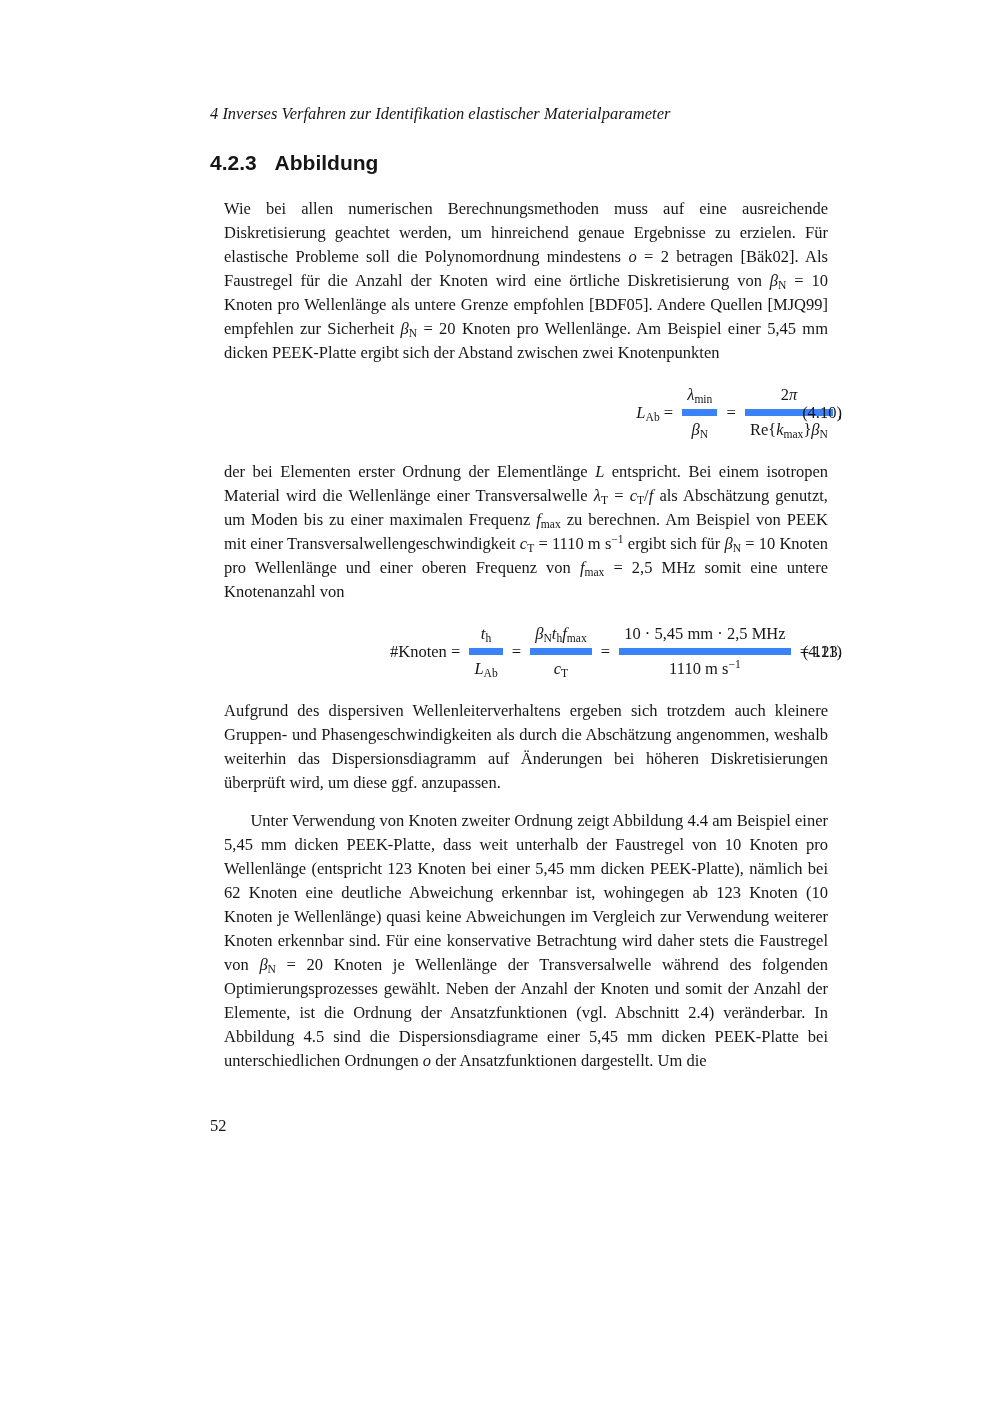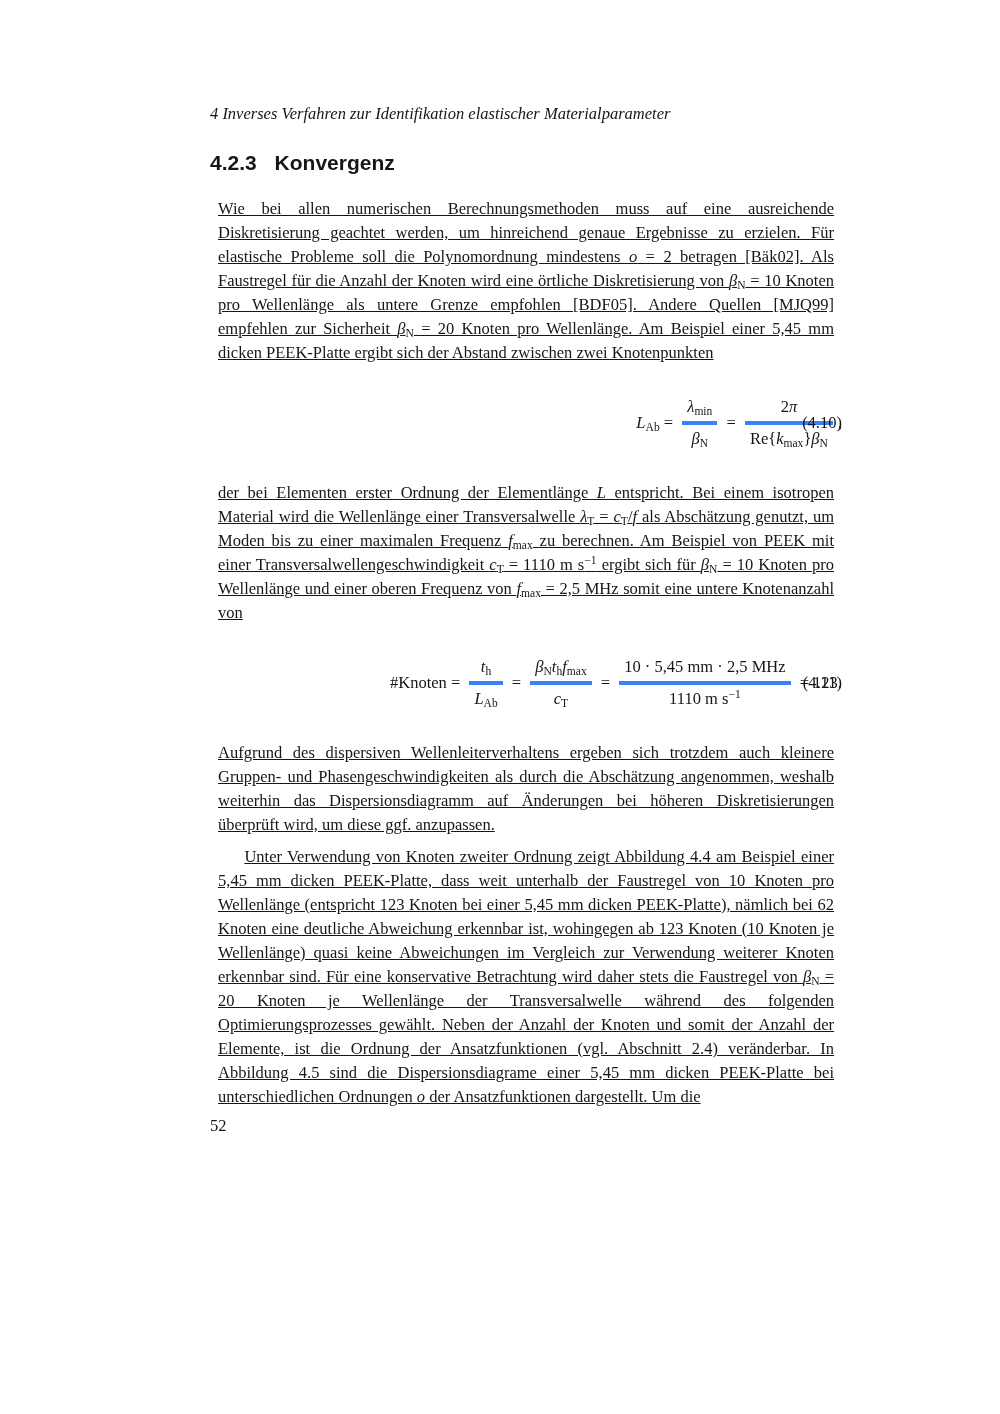--- a/index.html
+++ b/index.html
@@ -30,21 +30,21 @@
   }
   .section-heading {
     font-family: "Liberation Sans", "DejaVu Sans", sans-serif;
     font-weight: 700;
     font-size: 21px;
     line-height: 24px;
     text-align: left;
     margin: 0 0 22px 0;
   }
   .section-heading .sec-num { margin-right: 0.85em; }
-  p.body-par { margin: 8px; text-decoration: underline; }
+  p.body-par { margin: 14px; }
   p.body-par.indent { text-indent: 1.6em; }
   .it  { font-style: italic; }
   .sub { font-size: 70%; vertical-align: -0.25em; line-height: 0; }
   .sup { font-size: 70%; vertical-align: 0.5em;  line-height: 0; }
   .equation {
     position: relative;
     margin: 15px 0;
     width: 100%;
   }
   .eq-body {
@@ -53,24 +53,24 @@
     justify-content: flex-end;
     min-height: 56px;
     font-size: 16.5px;
     line-height: 22px;
   }
   .eqseg { white-space: pre; }
   .frac {
     display: inline-flex;
     flex-direction: column;
     text-align: center;
-    margin: 16px 5px;
+    margin: 4px 5px;
   }
   .frac .num { padding: 0 5px 3px 5px; white-space: pre; }
-  .frac .den { border-top: 4px solid #3b82f6; padding: 3px 5px 0 5px; white-space: pre; }
+  .frac .den { border-top: 7px solid #3b82f6; padding: 3px 5px 0 5px; white-space: pre; }
   .eq-number {
     position: absolute;
     right: 0;
     top: 50%;
     transform: translateY(-50%);
     white-space: nowrap;
     margin-left: 44px;
   }
   .page-number {
     position: absolute;
@@ -81,21 +81,21 @@
 </style>
 </head>
 <body>
 
 <div class="page">
   <div class="content">
 
     <div class="running-head">4 Inverses Verfahren zur Identifikation elastischer Materialparameter</div>
 
     <h2 class="section-heading">
-      <span class="sec-num">4.2.3</span><span>Konvergenz</span>
+      <span class="sec-num">4.2.3</span><span>Abbildung</span>
     </h2>
 
     <p class="body-par"><span>Wie bei allen numerischen Berechnungsmethoden muss auf eine ausreichende Diskretisierung geachtet werden, um hinreichend genaue Ergebnisse zu erzielen. Für elastische Probleme soll die Polynomordnung mindestens </span><span class="it">o</span><span> = 2 betragen [Bäk02]. Als Faustregel für die Anzahl der Knoten wird eine örtliche Diskretisierung von </span><span class="it">β</span><span class="sub">N</span><span> = 10 Knoten pro Wellenlänge als untere Grenze empfohlen [BDF05]. Andere Quellen [MJQ99] empfehlen zur Sicherheit </span><span class="it">β</span><span class="sub">N</span><span> = 20 Knoten pro Wellenlänge. Am Beispiel einer 5,45 mm dicken PEEK-Platte ergibt sich der Abstand zwischen zwei Knotenpunkten</span></p>
 
     <div class="equation">
       <div class="eq-body">
           <span class="eqseg"><span class="it">L</span><span class="sub">Ab</span><span> = </span></span>
           <span class="frac">
             <span class="num"><span class="it">λ</span><span class="sub">min</span></span>
             <span class="den"><span class="it">β</span><span class="sub">N</span></span>

